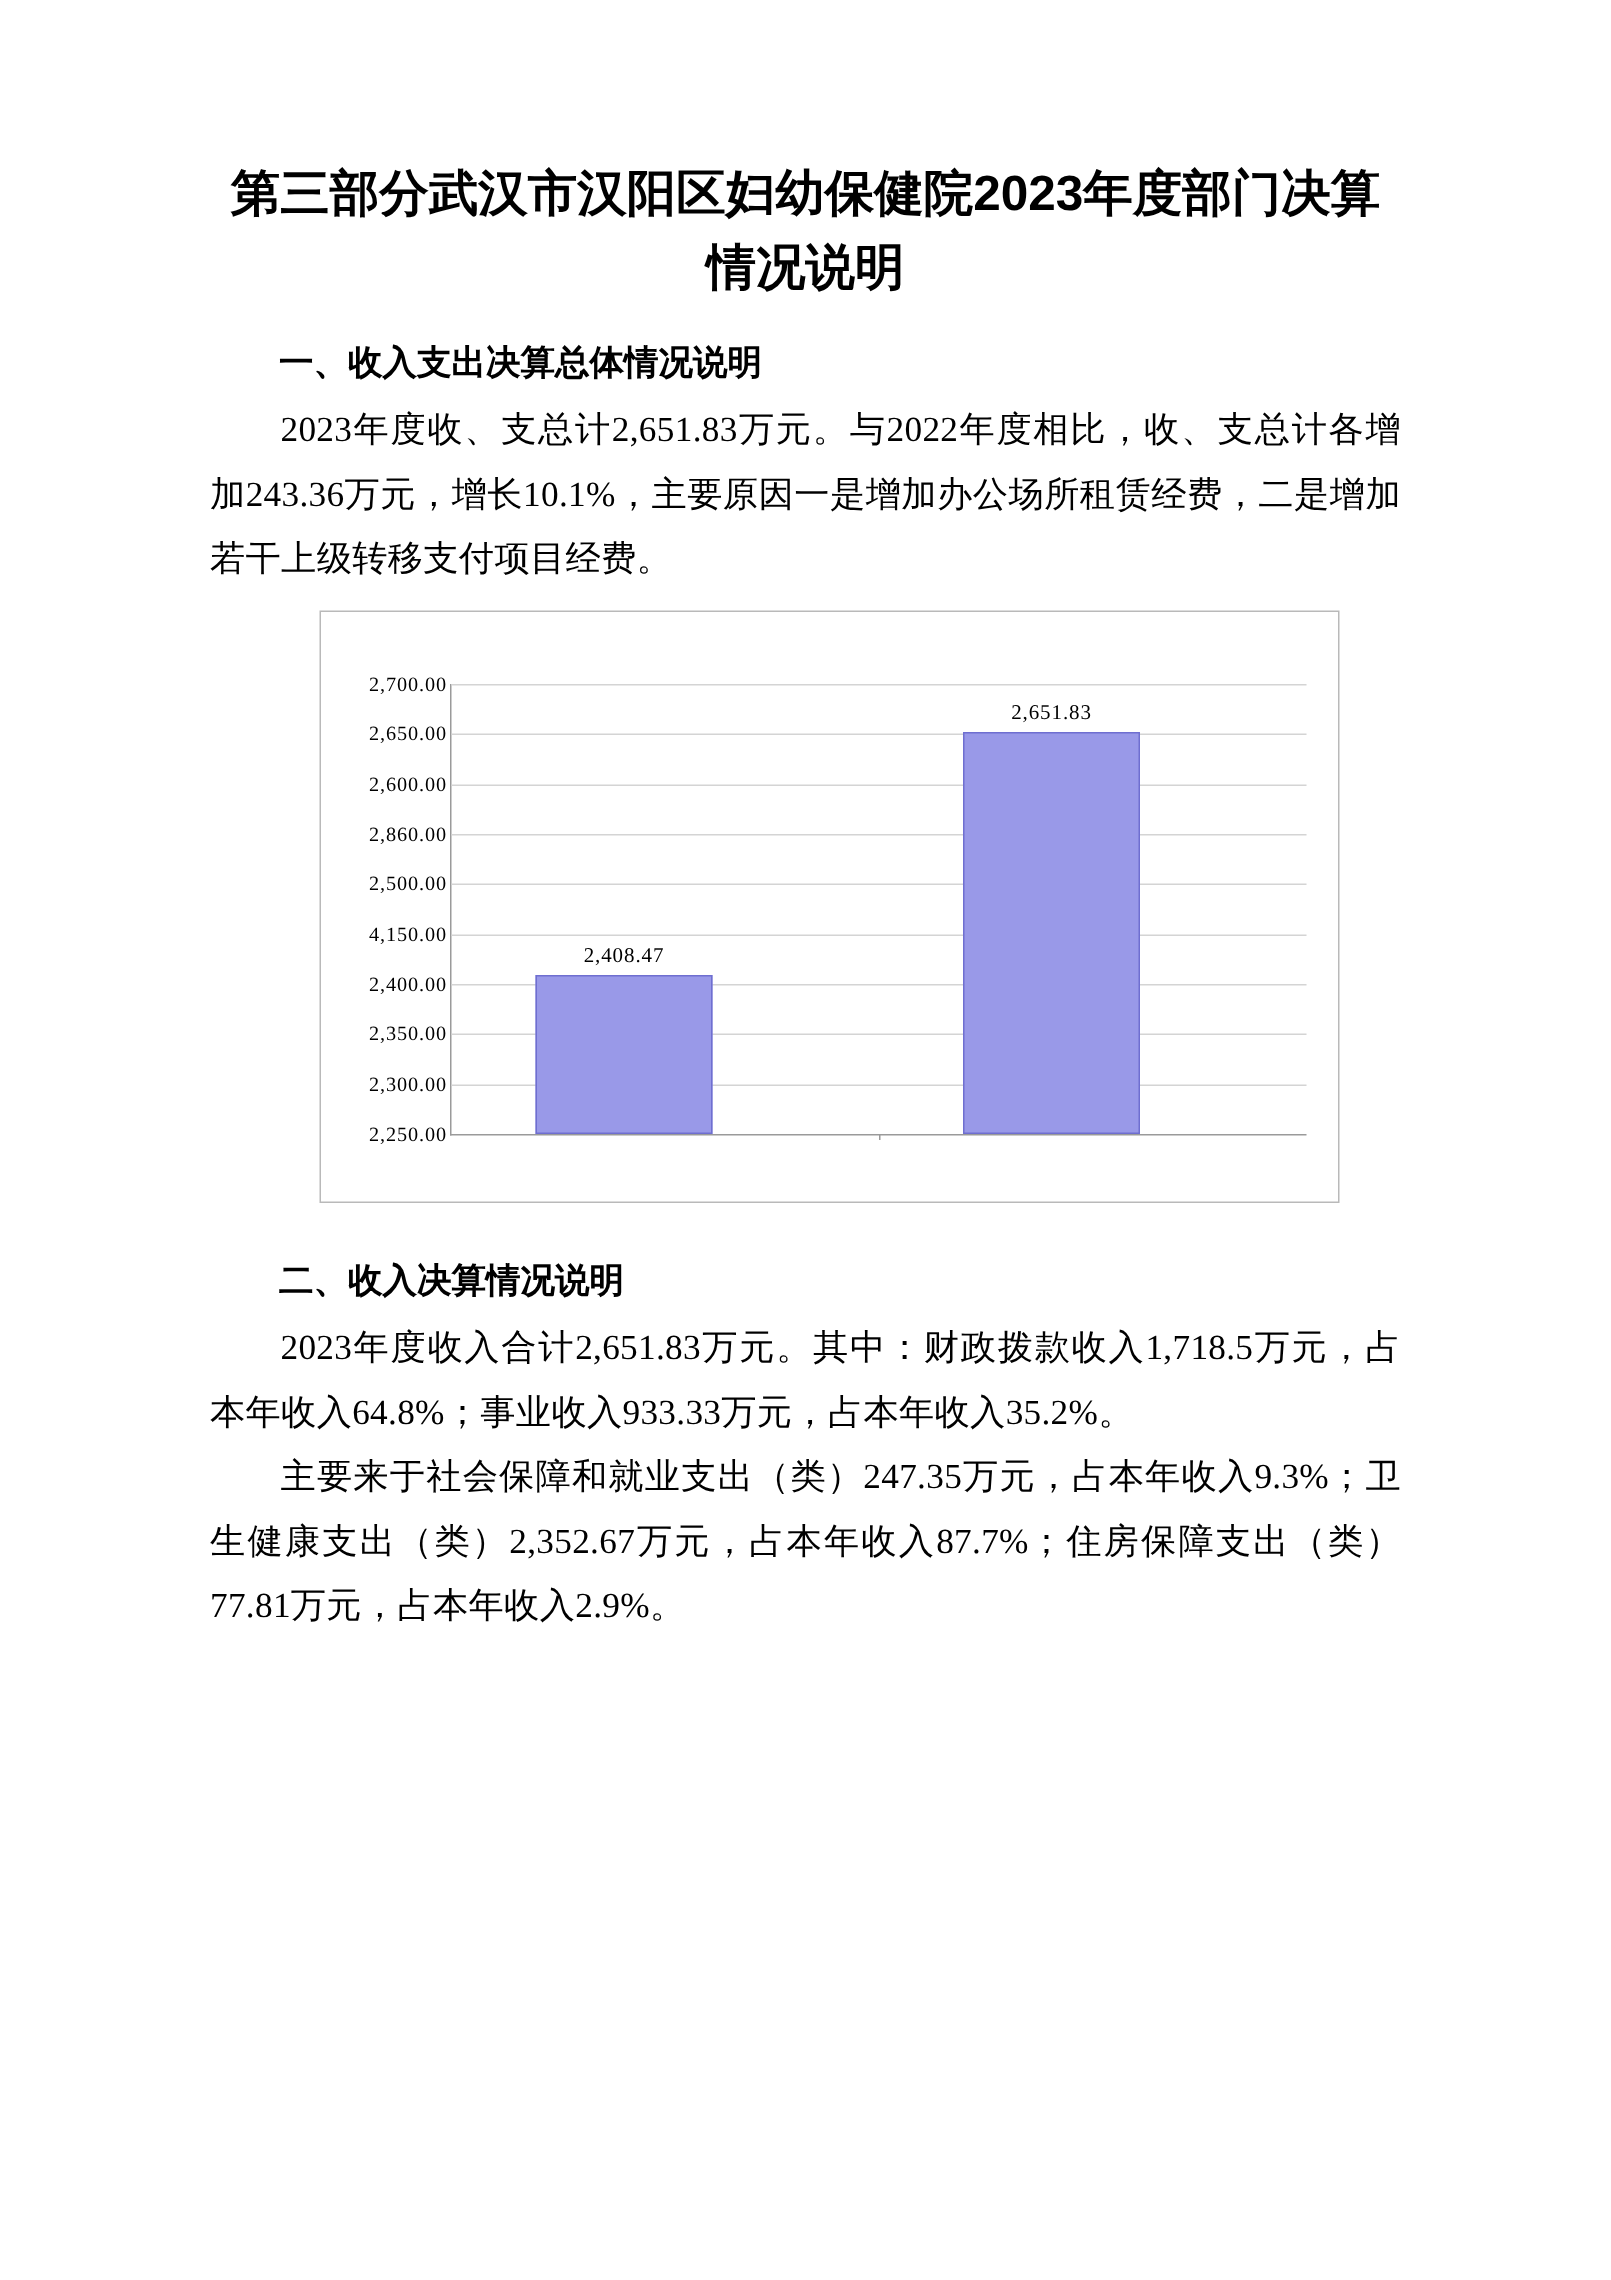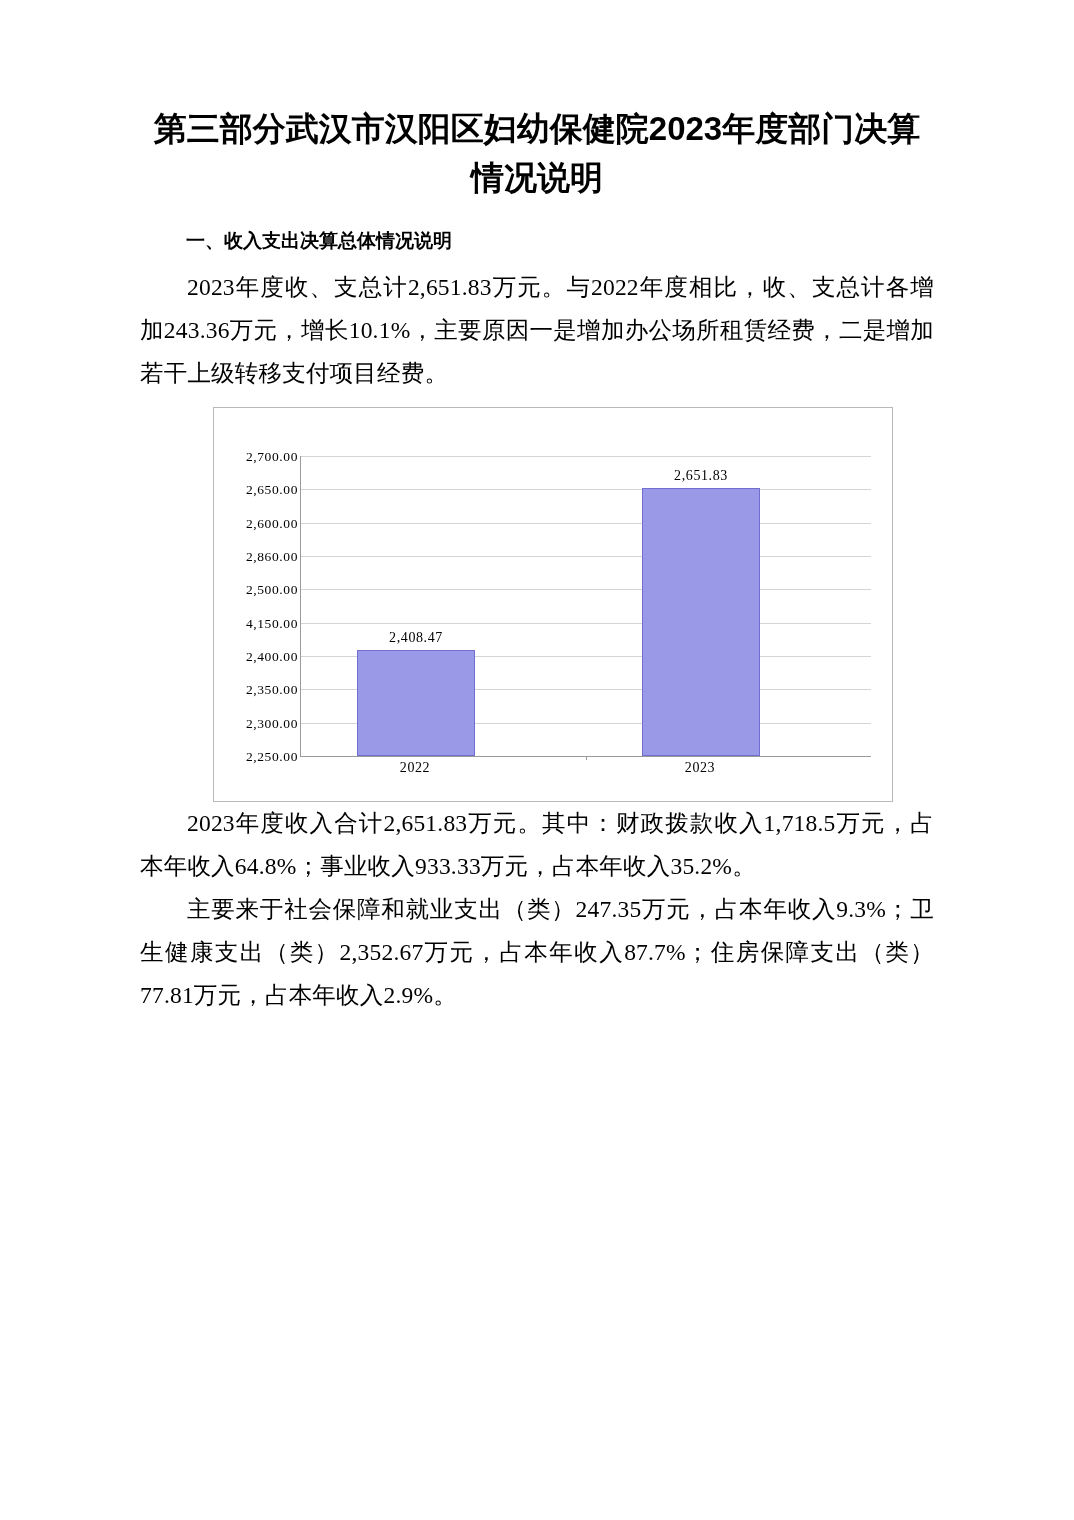--- a/index.html
+++ b/index.html
@@ -27,21 +27,21 @@
     font-weight: bold;
     font-size: 33px;
     line-height: 49px;
     text-align: center;
     letter-spacing: 0px;
     margin: 0 0 18px 0;
   }
   .section-heading {
     font-family: "Liberation Sans", sans-serif;
     font-weight: bold;
-    font-size: 19px;
+    font-size: 23px;
     line-height: 42px;
     margin: 14px 0 4px 0;
     text-indent: 46px;
   }
   p.body-text {
     font-family: "Liberation Serif", serif;
     font-size: 23.5px;
     line-height: 43px;
     margin: 0;
     text-align: justify;
@@ -174,26 +174,23 @@
 
         <div class="bar" style="left:56px; width:118px; height:105.6px;"></div>
         <div class="bar-label" style="left:46px; width:138px; bottom:110px;">2,408.47</div>
 
         <div class="bar" style="left:341px; width:118px; height:267.9px;"></div>
         <div class="bar-label" style="left:331px; width:138px; bottom:272px;">2,651.83</div>
 
         <div class="axis-tick" style="left:285px; bottom:-4px;"></div>
       </div>
 
-      <div class="x-labels">
-        <span style="left:46px; width:138px;">2022</span>
-        <span style="left:331px; width:138px;">2023</span>
-      </div>
 
     </div>
   </div>
 
+  <h2 class="section-heading" style="margin-top:30px;">二、收入决算情况说明</h2>
 
   <p class="body-text">2023年度收入合计2,651.83万元。其中：财政拨款收入1,718.5万元，占本年收入64.8%；事业收入933.33万元，占本年收入35.2%。</p>
 
   <p class="body-text">主要来于社会保障和就业支出（类）247.35万元，占本年收入9.3%；卫生健康支出（类）2,352.67万元，占本年收入87.7%；住房保障支出（类）77.81万元，占本年收入2.9%。</p>
 
 </div>
 
 </body></html>

